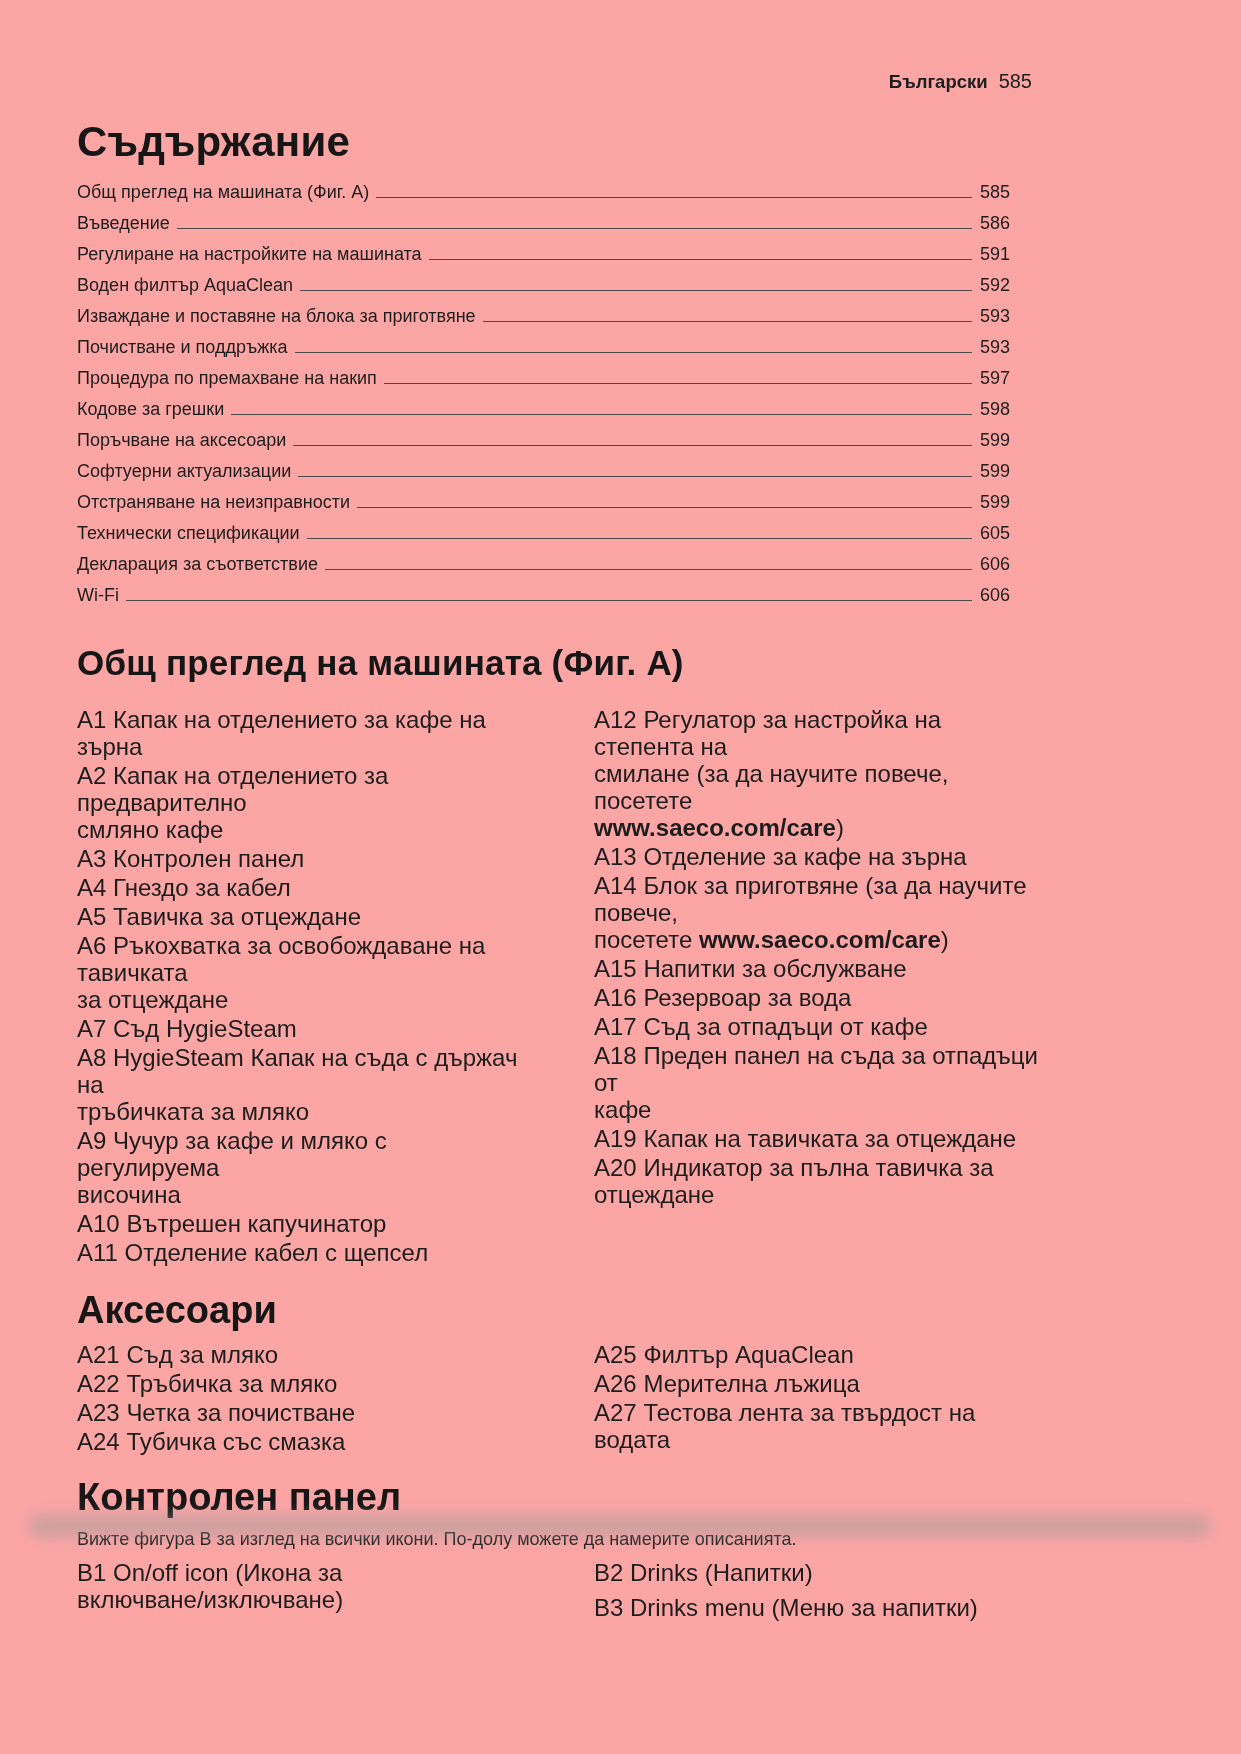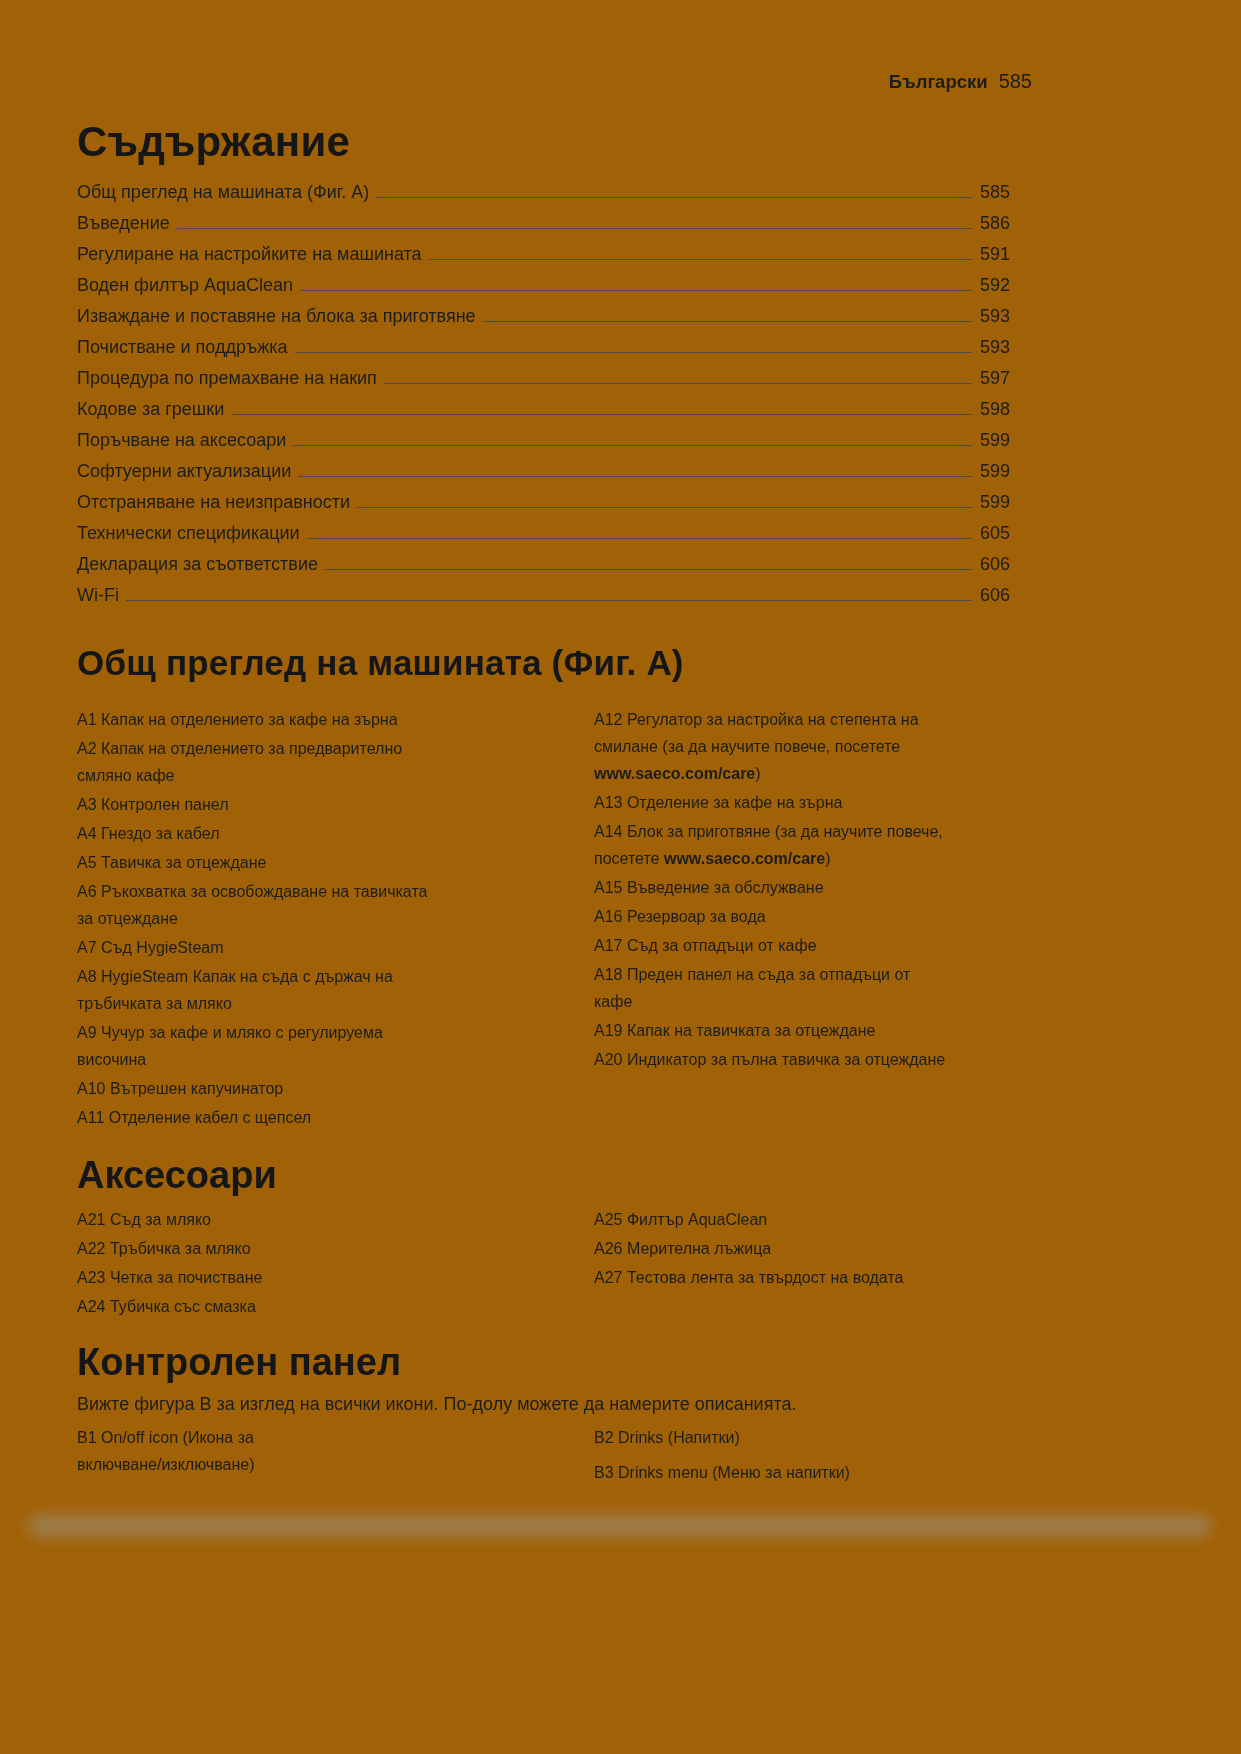--- a/index.html
+++ b/index.html
@@ -2,21 +2,21 @@
 <html lang="bg"><head>
 <meta charset="utf-8">
 <style>
   * { box-sizing: border-box; }
   html, body { margin: 0; padding: 0; }
   body { background: #ffffff; }
   .page {
     position: relative;
     width: 1241px;
     height: 1754px;
-    background: #a16207;
+    background: #fca5a5;
     overflow: hidden;
     color: #1d1d1d;
     font-family: "Liberation Sans", "DejaVu Sans", sans-serif;
   }
   .page-header {
     position: absolute;
     top: 70px;
     right: 209px;
     display: flex;
     align-items: baseline;
@@ -51,21 +51,21 @@
     border-bottom: 1px solid #4a4a4a;
   }
   .toc-page { white-space: nowrap; }
 
   
   .two-col { display: flex; gap: 72px; align-items: flex-start; }
   .col-left  { width: 445px; flex: 0 0 auto; }
   .col-right { width: 450px; flex: 0 0 auto; }
   .item {
     white-space: pre-wrap;
-    font-size: 16px;
+    font-size: 24px;
     line-height: 27px;
     margin-bottom: 2px;
   }
   .cp-col .item { margin-bottom: 8px; }
   .item-url { font-weight: 700; }
 
   .intro { font-size: 18px; line-height: 27px; margin: 12px 0 6px 0; }
 
   .bottom-shadow {
     position: absolute;
@@ -189,21 +189,21 @@
           <div class="item"><span class="item-id">A11</span> <span class="item-text">Отделение кабел с щепсел</span><b class="item-url"></b><span class="item-text"></span></div>
         </div>
       <div class="col-right">
 
       <div class="item"><span class="item-id">A12</span> <span class="item-text">Регулатор за настройка на степента на
 смилане (за да научите повече, посетете
 </span><b class="item-url">www.saeco.com/care</b><span class="item-text">)</span></div>
           <div class="item"><span class="item-id">A13</span> <span class="item-text">Отделение за кафе на зърна</span><b class="item-url"></b><span class="item-text"></span></div>
           <div class="item"><span class="item-id">A14</span> <span class="item-text">Блок за приготвяне (за да научите повече,
 посетете </span><b class="item-url">www.saeco.com/care</b><span class="item-text">)</span></div>
-          <div class="item"><span class="item-id">A15</span> <span class="item-text">Въведение за обслужване</span><b class="item-url"></b><span class="item-text"></span></div>
+          <div class="item"><span class="item-id">A15</span> <span class="item-text">Напитки за обслужване</span><b class="item-url"></b><span class="item-text"></span></div>
           <div class="item"><span class="item-id">A16</span> <span class="item-text">Резервоар за вода</span><b class="item-url"></b><span class="item-text"></span></div>
           <div class="item"><span class="item-id">A17</span> <span class="item-text">Съд за отпадъци от кафе</span><b class="item-url"></b><span class="item-text"></span></div>
           <div class="item"><span class="item-id">A18</span> <span class="item-text">Преден панел на съда за отпадъци от
 кафе</span><b class="item-url"></b><span class="item-text"></span></div>
           <div class="item"><span class="item-id">A19</span> <span class="item-text">Капак на тавичката за отцеждане</span><b class="item-url"></b><span class="item-text"></span></div>
           <div class="item"><span class="item-id">A20</span> <span class="item-text">Индикатор за пълна тавичка за отцеждане</span><b class="item-url"></b><span class="item-text"></span></div>
         </div>
     </div>
 
     <h3>Аксесоари</h3>

